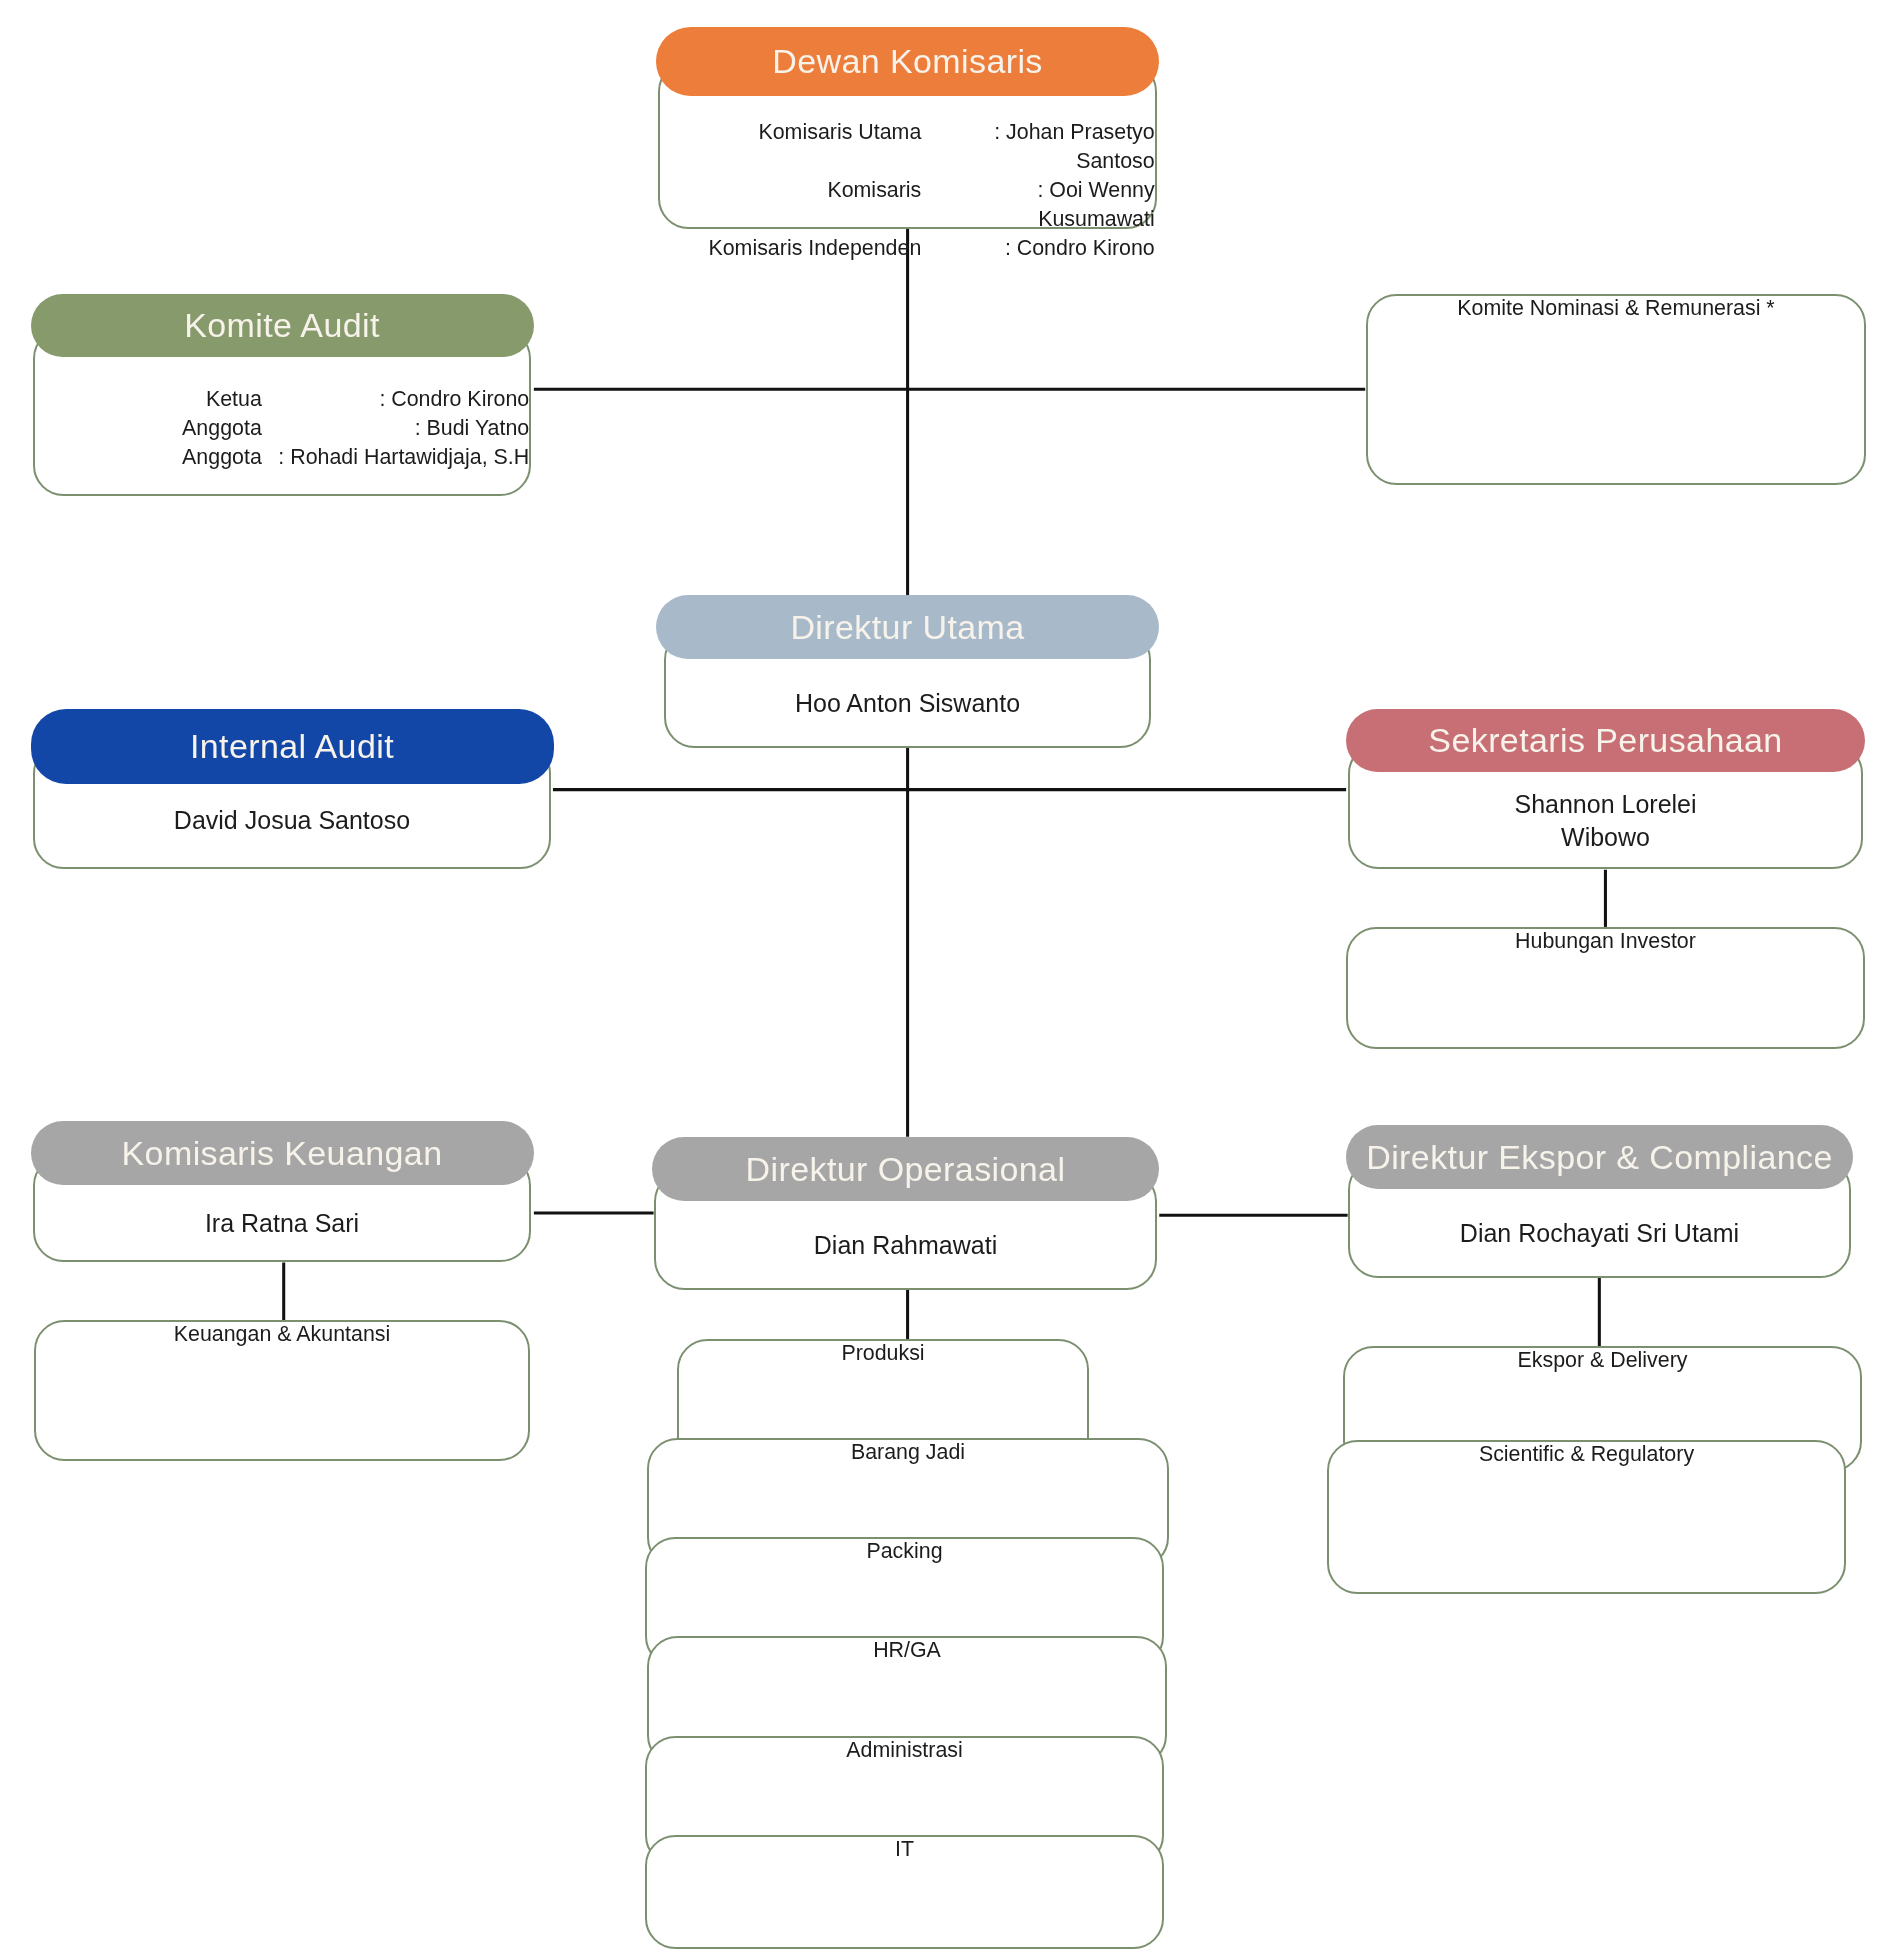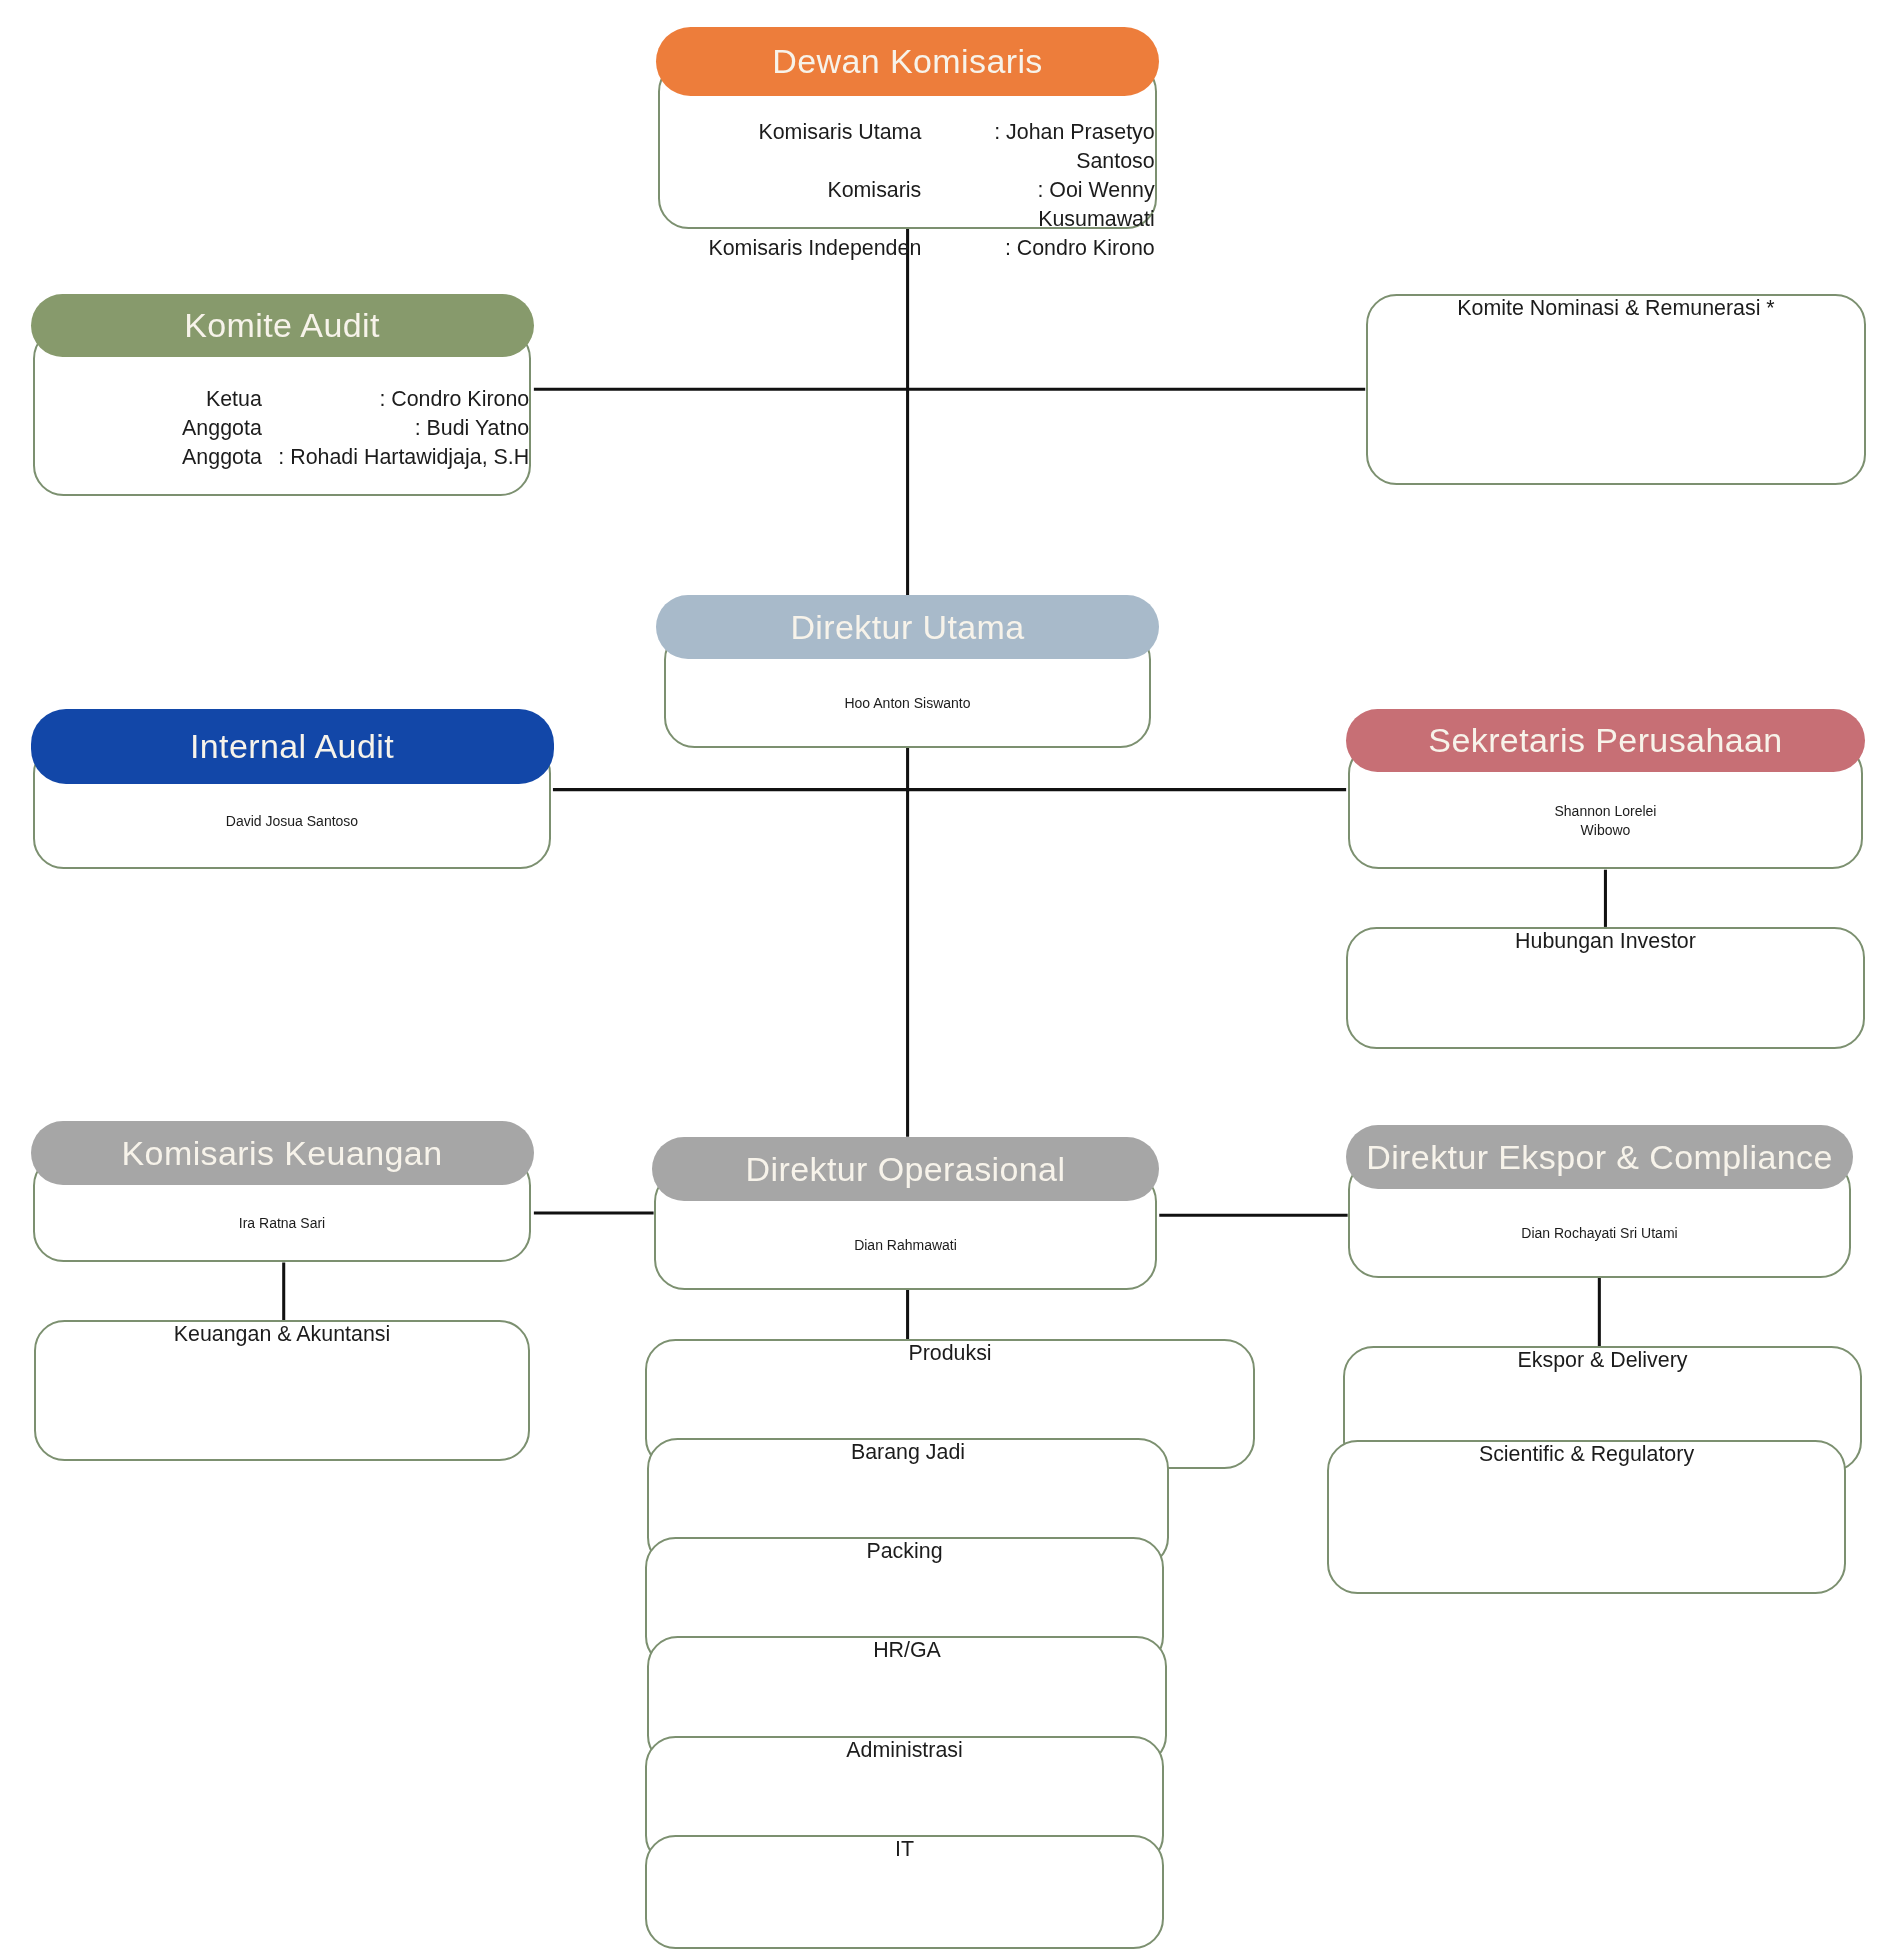--- a/index.html
+++ b/index.html
@@ -24,21 +24,21 @@
     position:absolute;left:2.3px;right:2.3px;top:34px;bottom:0;
     background:#ffffff;border:2.3px solid #7C9070;border-radius:30.5px;z-index:1;
     box-sizing:border-box;
   }
   .bd.listing{padding:55px 0 0 32px;}
   .row{display:flex;font-size:21.4px;line-height:29px;text-align:right;}
   .row .role{width:229px;flex:0 0 auto;}
   .row .val{flex:1;}
 
   .bd.center{display:flex;align-items:center;justify-content:center;
-    font-size:14px;text-align:center;line-height:1.35;padding-top:30.5px;}
+    font-size:25px;text-align:center;line-height:1.35;padding-top:30.5px;}
 
   .plain{
     position:absolute;background:#ffffff;border:2.3px solid #7C9070;border-radius:30.5px;
     display:flex;justify-content:center;
     font-size:21.4px;text-align:center;box-sizing:border-box;
   }
 </style>
 </head>
 <body>
 
@@ -159,21 +159,21 @@
     </div>
     <div class="hdr hdr-gray" style="height:64px">
       <span>Direktur Ekspor &amp; Compliance</span>
     </div>
   </div>
 
   <div class="plain" style="left:34px;top:1320px;width:496px;height:141px">
     <span>Keuangan &amp; Akuntansi</span>
   </div>
 
-  <div class="plain" style="left:645px;top:1339px;width:610px;height:130px;z-index:2">
+  <div class="plain" style="left:677px;top:1339px;width:412px;height:130px;z-index:2">
     <span>Produksi</span>
   </div>
   <div class="plain" style="left:647px;top:1438px;width:522px;height:130px;z-index:3">
     <span>Barang Jadi</span>
   </div>
   <div class="plain" style="left:645px;top:1537px;width:519px;height:130px;z-index:4">
     <span>Packing</span>
   </div>
   <div class="plain" style="left:647px;top:1636px;width:520px;height:130px;z-index:5">
     <span>HR/GA</span>

